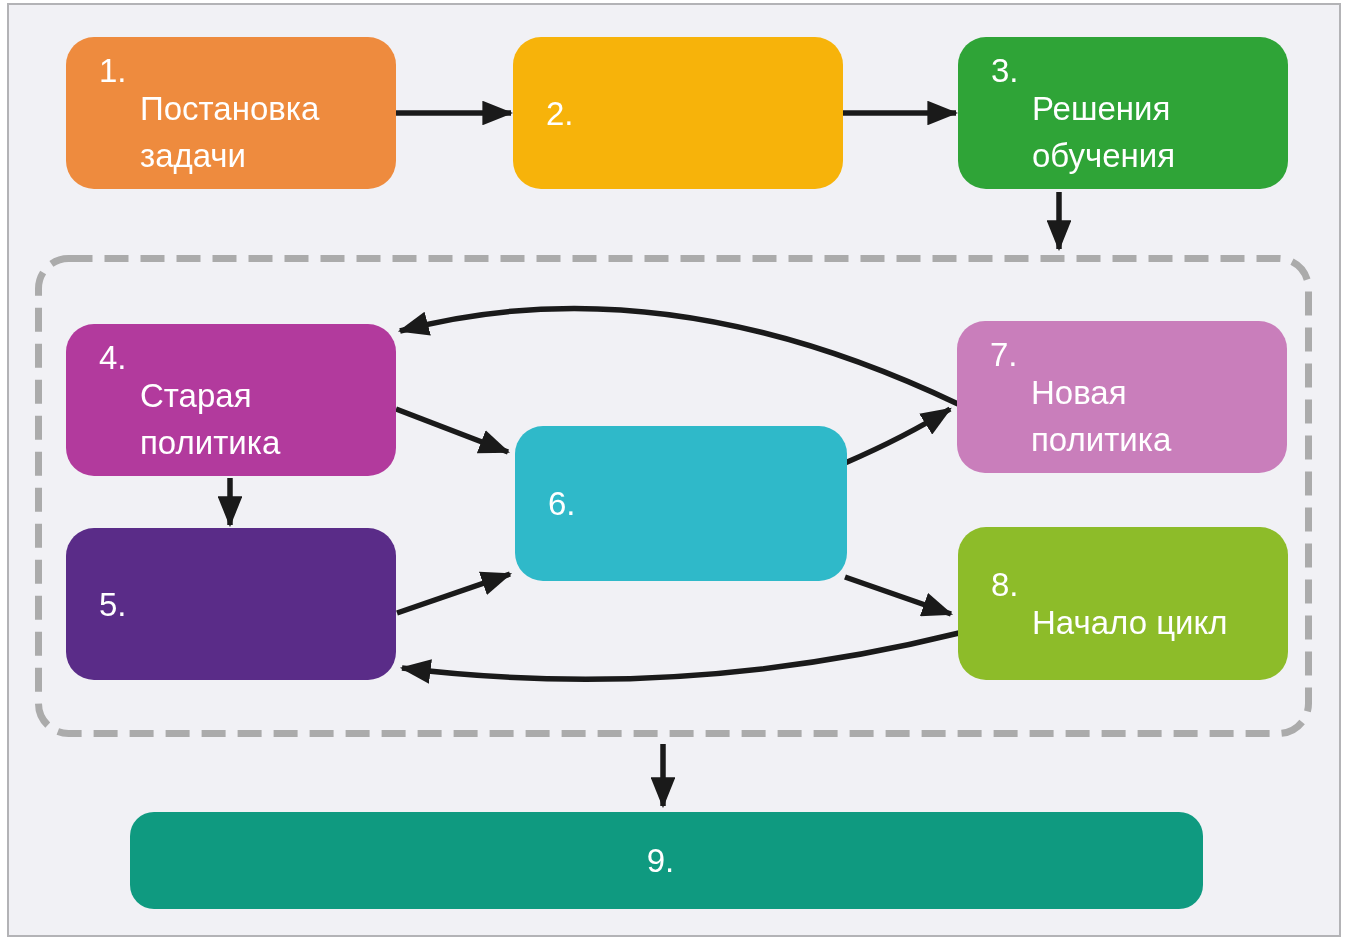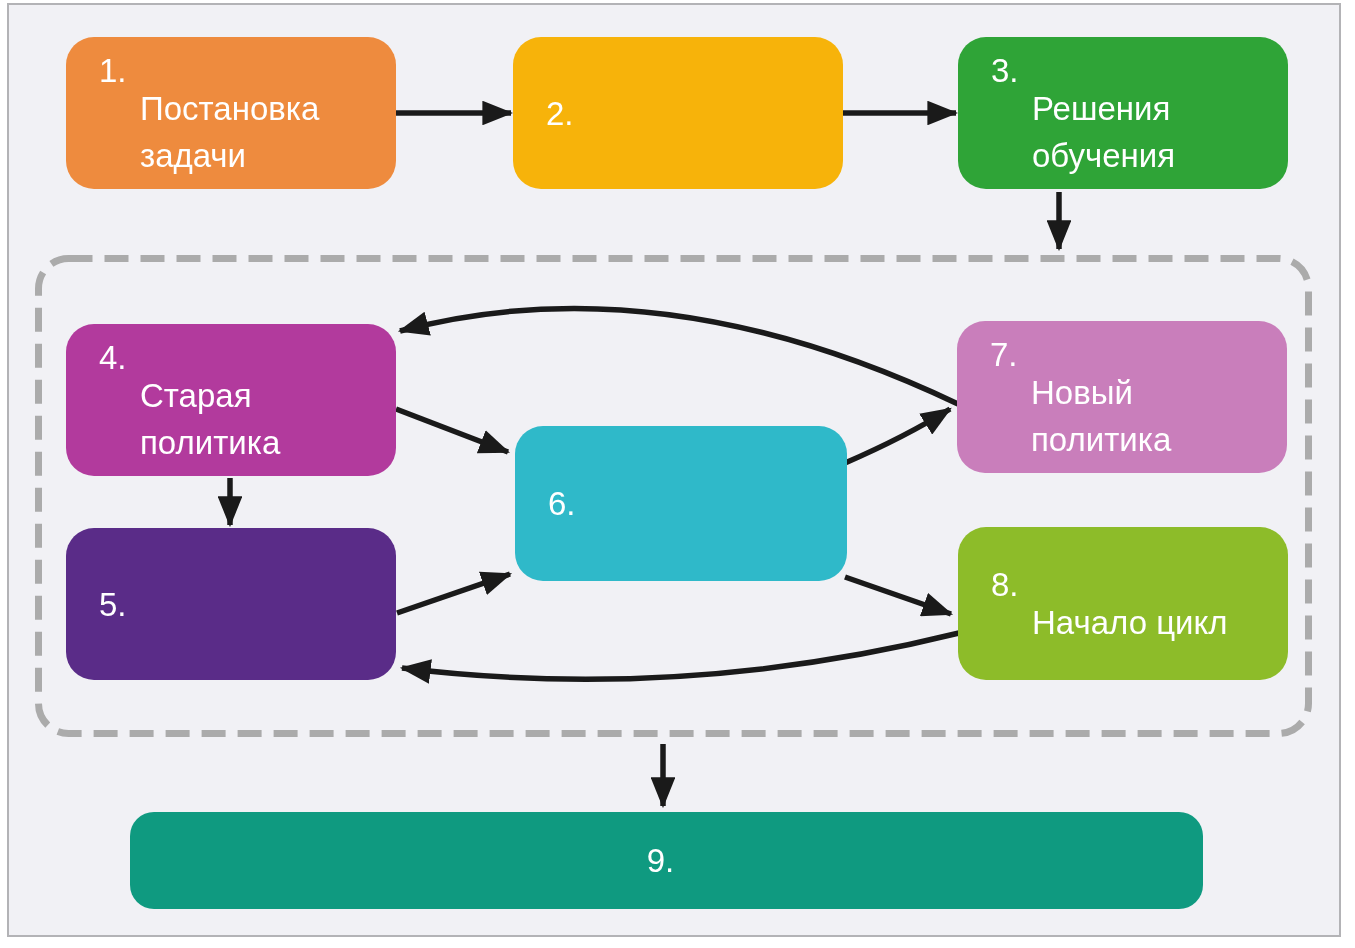--- a/index.html
+++ b/index.html
@@ -95,21 +95,21 @@
 
   <div class="node n6">
     <div class="bc">
       <span class="num">6.</span>
     </div>
   </div>
 
   <div class="node n7">
     <div class="bc">
       <span class="num">7.</span>
-      <span class="lbl">Новый
+      <span class="lbl">Новая
 политика</span>
     </div>
   </div>
 
   <div class="node n8">
     <div class="bc">
       <span class="num">8.</span>
       <span class="lbl">Начало цикл</span>
     </div>
   </div>

